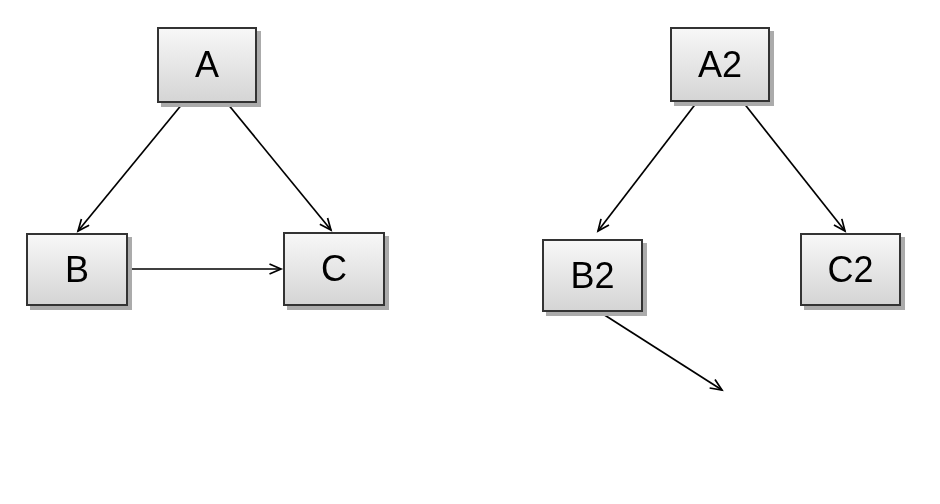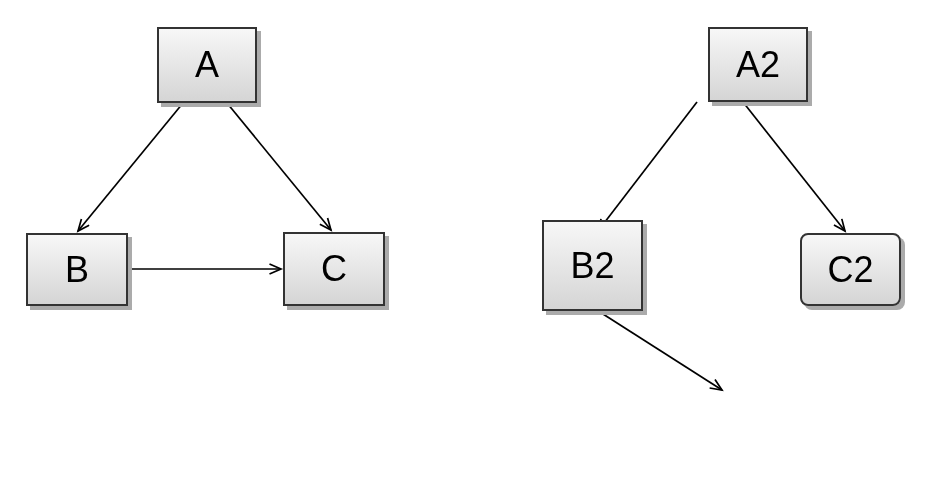--- a/index.html
+++ b/index.html
@@ -67,23 +67,23 @@
 
   <div class="node" style="left: 157px; top: 27px; width: 100px; height: 76px;">
     <span class="node-label">A</span>
   </div>
   <div class="node" style="left: 26px; top: 233px; width: 102px; height: 73px;">
     <span class="node-label">B</span>
   </div>
   <div class="node" style="left: 283px; top: 232px; width: 102px; height: 74px;">
     <span class="node-label">C</span>
   </div>
-  <div class="node" style="left: 670px; top: 27px; width: 100px; height: 75px; margin-left: 38px;">
+  <div class="node" style="left: 670px; top: 27px; width: 100px; height: 75px;">
     <span class="node-label">A2</span>
   </div>
-  <div class="node" style="left: 542px; top: 220px; width: 101px; height: 91px; text-align: right;">
+  <div class="node" style="left: 542px; top: 239px; width: 101px; height: 73px; text-align: right;">
     <span class="node-label">B2</span>
   </div>
-  <div class="node" style="left: 800px; top: 233px; width: 101px; height: 73px; border-radius: 8px;">
+  <div class="node" style="left: 800px; top: 233px; width: 101px; height: 73px;">
     <span class="node-label">C2</span>
   </div>
 
 </div>
 
 </body></html>

